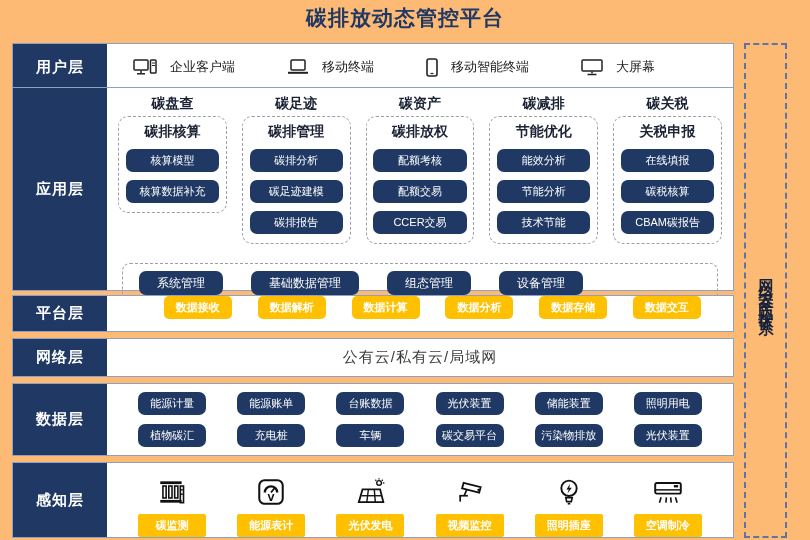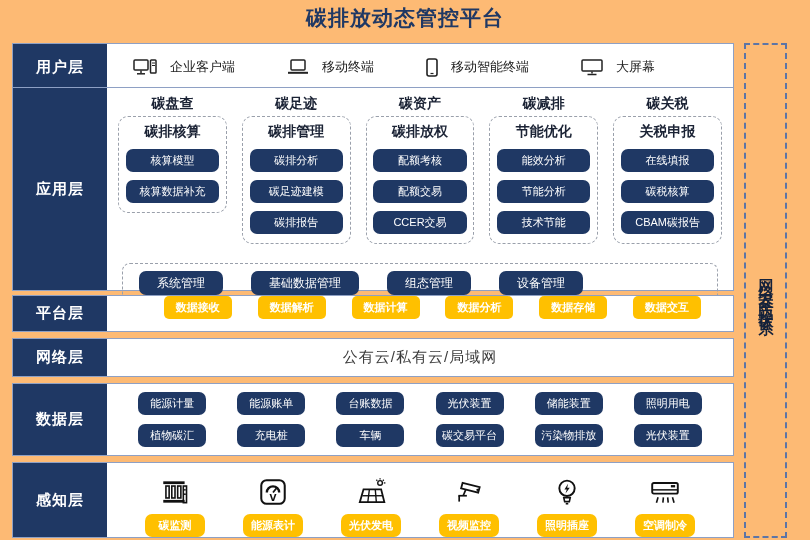--- a/index.html
+++ b/index.html
@@ -46,21 +46,21 @@
   .data-rows{display:flex;flex-direction:column;justify-content:center;gap:9px;height:100%;}
   .data-row{display:flex;justify-content:space-evenly;}
   .data-chip{background:#1F3864;color:#fff;font-size:11px;padding:6px 0;width:68px;
              text-align:center;border-radius:7px;line-height:1;white-space:nowrap;}
   
   #band-perception{top:462px;height:76px;}
   .perc-row{display:flex;justify-content:space-evenly;align-items:flex-end;height:100%;padding-bottom:9px;}
   .perc-item{display:flex;flex-direction:column;align-items:center;gap:6px;}
   .perc-item svg{display:block;}
   .perc-label{background:#FFC000;color:#fff;font-size:11px;font-weight:700;padding:6px 0;
-              width:60px;text-align:center;border-radius:7px;line-height:1;white-space:nowrap;}
+              width:68px;text-align:center;border-radius:2px;line-height:1;white-space:nowrap;}
   
   .security-bar{position:absolute;left:744px;top:43px;width:43px;height:495px;box-sizing:border-box;
                 border:2px dashed #5D75A6;display:flex;align-items:center;justify-content:center;}
   .security-text{writing-mode:vertical-rl;text-orientation:upright;font-size:15px;font-weight:700;
                  color:#14213a;letter-spacing:6px;}
 </style>
 </head>
 <body>
 
 <div id="canvas">

